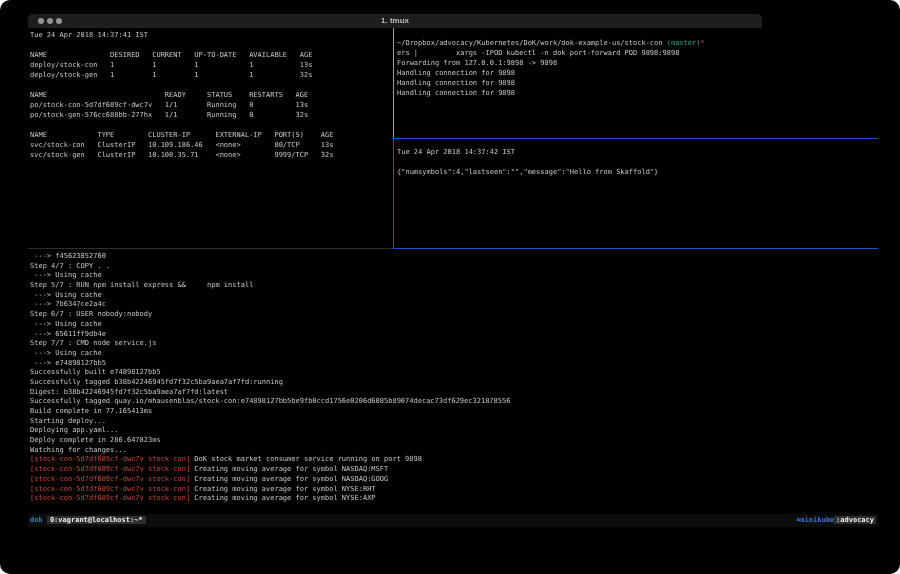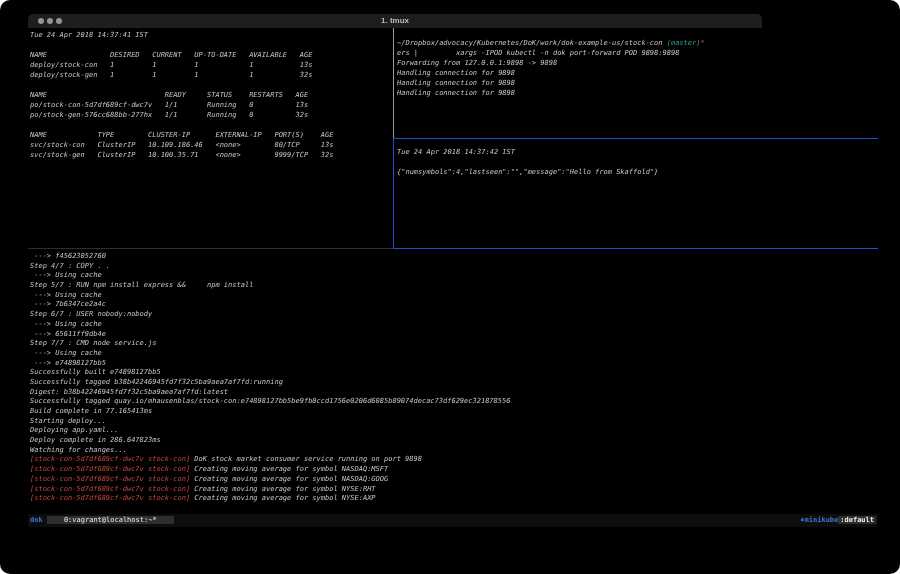--- a/index.html
+++ b/index.html
@@ -19,21 +19,21 @@
   .dot{position:absolute;top:4px;width:6px;height:6px;border-radius:50%;background:var(--dot,#929292);}
   .dot.d1{left:10px}.dot.d2{left:19px}.dot.d3{left:28px}
   .title{
     position:absolute;left:0;right:0;top:0;height:14px;line-height:14px;
     text-align:center;color:var(--titlebar_fg,#b9b9b9);
     font-size:8px;font-weight:bold;font-family:"Liberation Sans",sans-serif;
   }
 
   
   .pane{position:absolute;color:var(--fg,#c8c8c8);font-size:7px;}
-  .tl{white-space:pre;height:var(--lh,10px);line-height:var(--lh,10px);font-style:italic;}
+  .tl{white-space:pre;height:var(--lh,10px);line-height:var(--lh,10px);}
   #pane-kubectl{left:30px;top:30px;width:362px;height:218px;--lh:10px;}
   #pane-shell{left:397px;top:38px;width:481px;height:100px;--lh:10px;}
   #pane-probe{left:397px;top:147px;width:481px;height:100px;--lh:10px;}
   #pane-build{left:30px;top:252px;width:848px;height:262px;--lh:9.7px;}
 
   .c-green{color:var(--green,#2aa198);}
   .c-red{color:var(--red,#c5463c);}
   .c-blue{color:var(--blue,#3d76d8);}
 
   
@@ -44,21 +44,21 @@
   #div-h-dark-bot{left:28px;top:248px;width:365px;height:1px;background:var(--divider_dark,#2e2e2e);}
   #div-h-blue-bot{left:393px;top:248px;width:485px;height:1px;background:var(--divider_blue,#1d4fd0);}
 
   
   .statusbar{
     position:absolute;left:28px;top:514px;width:850px;height:13px;
     background:#0d0d0d;font-size:7px;line-height:13px;color:var(--fg,#c8c8c8);
   }
   .status-left{position:absolute;left:2px;top:0;white-space:pre;}
   .session{color:var(--blue,#3d76d8);font-weight:bold;}
-  .win-chip{background:var(--chip_bg,#2e2e2e);color:var(--chip_fg,#efefef);font-weight:normal;padding:0 17px;}
+  .win-chip{background:var(--chip_bg,#2e2e2e);color:var(--chip_fg,#efefef);font-weight:bold;padding:0 3px;}
   .status-right{position:absolute;right:2px;top:0;white-space:pre;}
   .ctx{color:var(--blue,#3d76d8);font-weight:bold;}
   .ns-chip{background:var(--chip_bg,#2e2e2e);color:var(--chip_fg,#efefef);font-weight:bold;padding:0 2px;}
 </style>
 </head>
 <body>
 
 <div class="canvas">
 
   <div class="titlebar">
@@ -129,16 +129,16 @@
     </div>
 
   <div class="divider" id="div-v-grey"></div>
   <div class="divider" id="div-v-blue"></div>
   <div class="divider" id="div-h-blue-mid"></div>
   <div class="divider" id="div-h-dark-bot"></div>
   <div class="divider" id="div-h-blue-bot"></div>
 
   <div class="statusbar">
     <span class="status-left"><span class="session">dok</span><span> </span><span class="win-chip">0:vagrant@localhost:~*</span></span>
-    <span class="status-right"><span class="ctx">⎈</span><span class="ctx">minikube</span><span class="ns-chip">:default</span></span>
+    <span class="status-right"><span class="ctx">⎈</span><span class="ctx">minikube</span><span class="ns-chip">:advocacy</span></span>
   </div>
 
 </div>
 
 </body></html>

